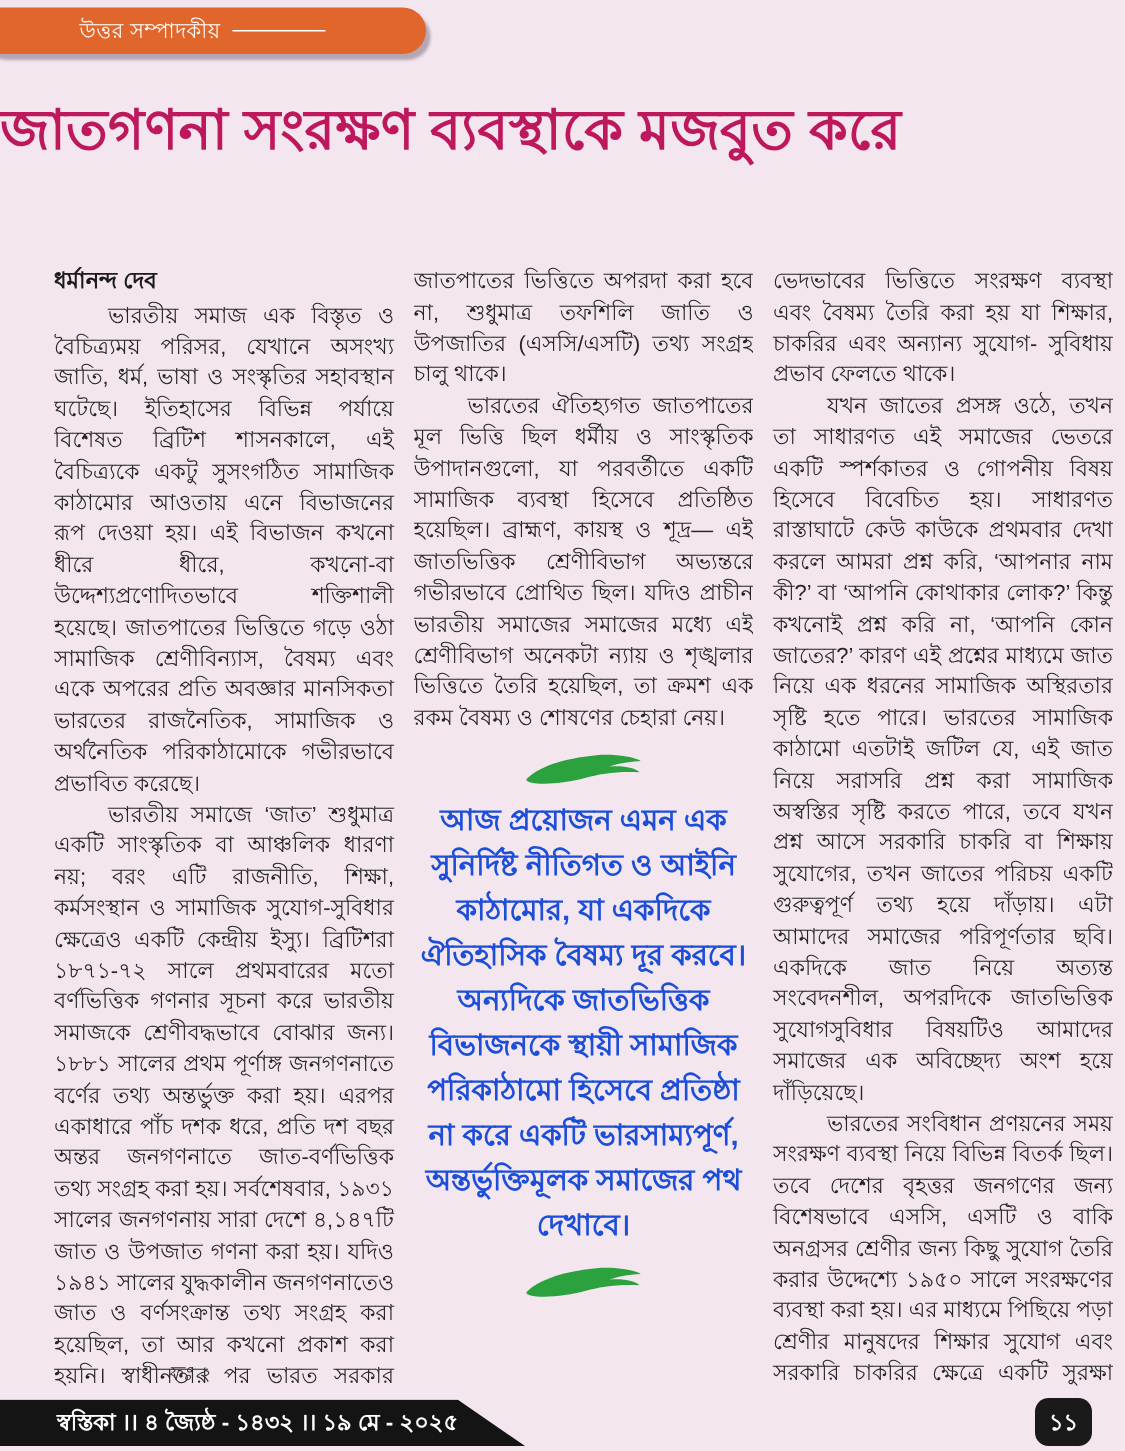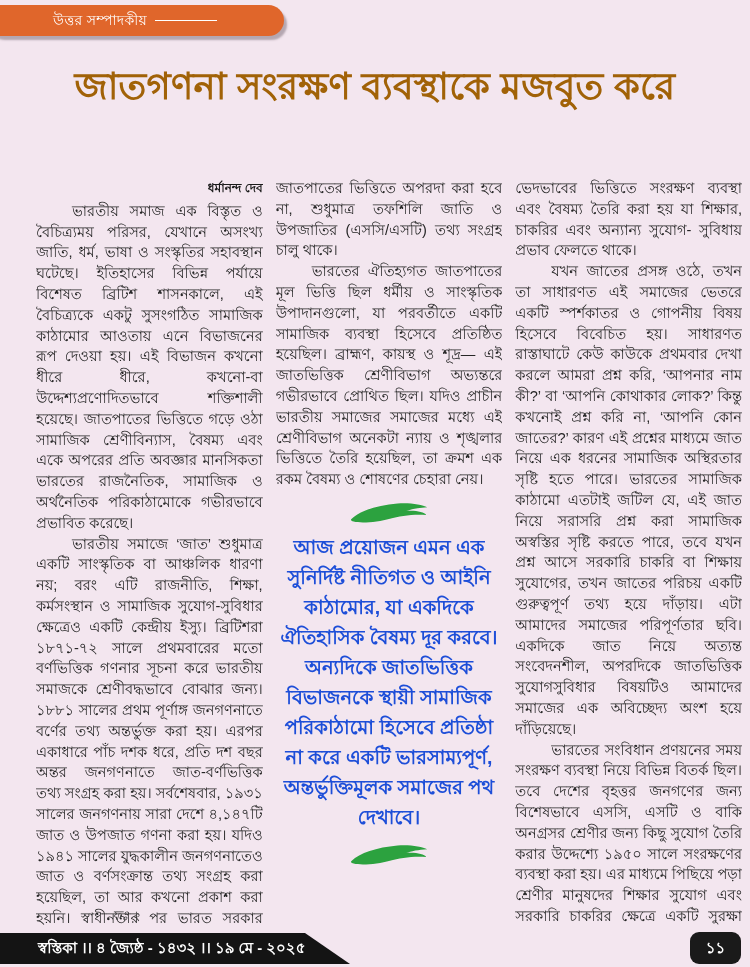--- a/index.html
+++ b/index.html
@@ -28,47 +28,47 @@
     color: #ffffff;
   }
   .tag-label { font-size: 14px; font-weight: normal; letter-spacing: 0.3px; }
   .tag-rule { width: 62px; height: 0; border-top: 1.5px solid #ffffff; }
 
   
   .headline {
     position: absolute;
     left: 0; top: 62px;
     width: 100%;
-    text-align: center;
+    text-align: left;
     font-size: 37px;
     line-height: 50px;
     font-weight: bold;
-    color: #a16207;
+    color: #be185d;
     letter-spacing: 0.2px;
   }
 
   
   .columns {
     position: absolute;
     left: 36px; right: 8px;
     top: 178px; height: 748px;
     display: flex;
     gap: 13px;
   }
   .col {
     flex: 1 1 0;
     overflow: hidden;
     font-size: 14.6px;
     line-height: 20.8px;
     text-align: justify;
   }
   .byline {
-    text-align: right;
+    text-align: left;
     font-weight: bold;
-    font-size: 12px;
+    font-size: 15px;
     margin-bottom: 2px;
     color: #1b1b1b;
   }
   .para { margin: 0; }
   .para.indent { text-indent: 36px; }
 
   
   .brush {
     display: flex;
     justify-content: center;
@@ -104,21 +104,21 @@
     color: #ffffff;
     display: flex;
     align-items: center;
     padding-left: 38px;
     font-size: 15px;
     font-weight: bold;
   }
   .page-badge {
     position: absolute;
     left: 690px; top: 932px;
-    width: 51px; height: 32px;
+    width: 38px; height: 32px;
     background: #1a1a1a;
     border-radius: 9px;
     color: #ffffff;
     font-weight: bold;
     font-size: 15px;
     display: flex;
     align-items: center;
     justify-content: center;
   }
 </style>

